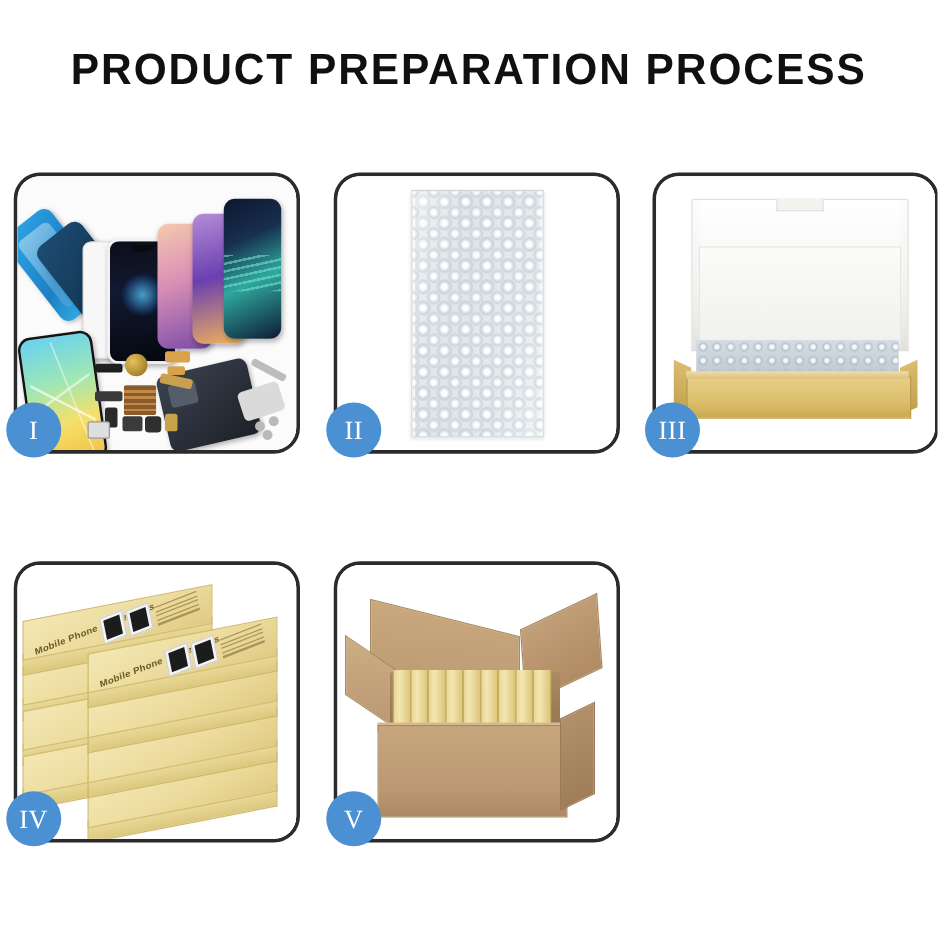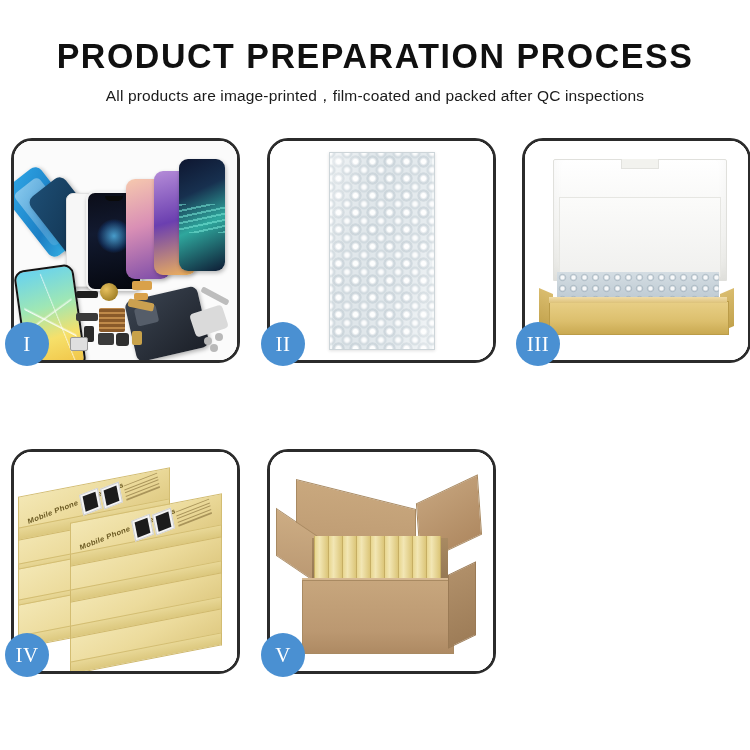--- a/index.html
+++ b/index.html
@@ -285,21 +285,20 @@
   .c6-wrap{position:absolute;left:128px;top:26px;width:72px;height:30px;
     background:linear-gradient(150deg,rgba(255,255,255,.9),rgba(240,240,240,.55));transform:skewY(-20deg);}
 </style>
 </head>
 <body>
 
 <div class="page">
 
   <div class="header">
     <h1 class="title">PRODUCT PREPARATION PROCESS</h1>
-    <p class="subtitle">All products are image-printed，film-coated and packed after QC inspections</p>
   </div>
 
   <div class="grid">
 
     <div class="panel p1">
       <div class="inner">
         <div class="ph-scene">
           <div class="scr scr-a"></div>
           <div class="scr scr-b"></div>
           <div class="scr scr-d"></div>

